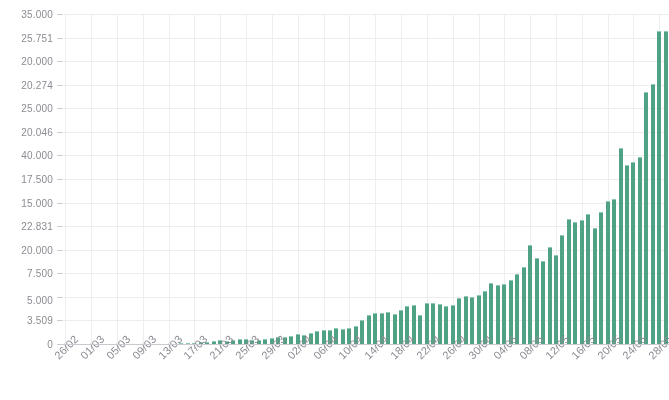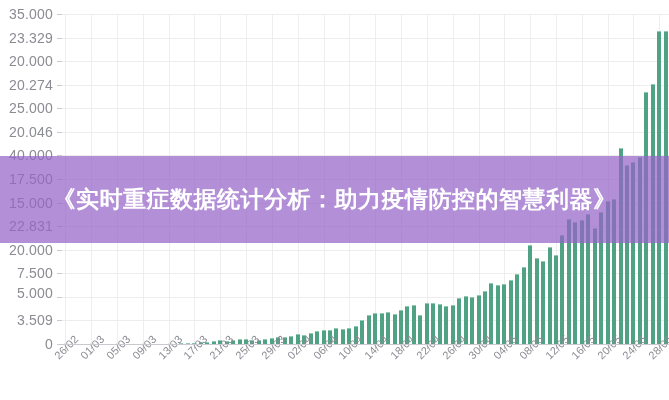--- a/index.html
+++ b/index.html
@@ -42,21 +42,21 @@
     bottom: 0;
     width: 1px;
     background: #eeeef1;
   }
 
   
   .ytick {
     position: absolute;
     right: 670px; 
     text-align: right;
-    font-size: 14px;
+    font-size: 10px;
     color: #8b8b93;
     letter-spacing: .2px;
     white-space: nowrap;
   }
   #ylabels {
     position: absolute;
     left: 0;
     top: 0;
     width: 58px;
     height: 400px;
@@ -138,21 +138,21 @@
 </head>
 <body>
 
 <div id="root">
 
   <div id="ylabels">
       <div class="ytick" style="top: 344px;">0</div>
       <div class="ytickmark" style="top: 344px;"></div>
       <div class="ytick" style="top: 320.429px;">3.509</div>
       <div class="ytickmark" style="top: 320.429px;"></div>
-      <div class="ytick" style="top: 293px; text-align: center;">5.000</div>
+      <div class="ytick" style="top: 300px; text-align: center;">5.000</div>
       <div class="ytickmark" style="top: 296.857px;"></div>
       <div class="ytick" style="top: 273.286px;">7.500</div>
       <div class="ytickmark" style="top: 273.286px;"></div>
       <div class="ytick" style="top: 249.714px;">20.000</div>
       <div class="ytickmark" style="top: 249.714px;"></div>
       <div class="ytick" style="top: 226.143px;">22.831</div>
       <div class="ytickmark" style="top: 226.143px;"></div>
       <div class="ytick" style="top: 202.571px;">15.000</div>
       <div class="ytickmark" style="top: 202.571px;"></div>
       <div class="ytick" style="top: 179px;">17.500</div>
@@ -160,21 +160,21 @@
       <div class="ytick" style="top: 155.429px;">40.000</div>
       <div class="ytickmark" style="top: 155.429px;"></div>
       <div class="ytick" style="top: 131.857px;">20.046</div>
       <div class="ytickmark" style="top: 131.857px;"></div>
       <div class="ytick" style="top: 108.286px;">25.000</div>
       <div class="ytickmark" style="top: 108.286px;"></div>
       <div class="ytick" style="top: 84.7143px;">20.274</div>
       <div class="ytickmark" style="top: 84.7143px;"></div>
       <div class="ytick" style="top: 61.1429px;">20.000</div>
       <div class="ytickmark" style="top: 61.1429px;"></div>
-      <div class="ytick" style="top: 37.5714px;">23.329</div>
+      <div class="ytick" style="top: 37.5714px;">25.751</div>
       <div class="ytickmark" style="top: 37.5714px;"></div>
       <div class="ytick" style="top: 14px;">35.000</div>
       <div class="ytickmark" style="top: 14px;"></div>
     </div>
 
   <div id="plot">
       <div class="gridline-v" style="left: 597.314px;"></div>
       <div class="gridline-v" style="left: 571.484px;"></div>
       <div class="gridline-v" style="left: 545.654px;"></div>
       <div class="gridline-v" style="left: 519.824px;"></div>
@@ -335,18 +335,15 @@
       <div class="xtickmark" style="left: 581.824px;"></div>
       <div class="xtick" style="left: 568.824px;">16/05</div>
       <div class="xtickmark" style="left: 607.654px;"></div>
       <div class="xtick" style="left: 594.654px;">20/05</div>
       <div class="xtickmark" style="left: 633.484px;"></div>
       <div class="xtick" style="left: 620.484px;">24/05</div>
       <div class="xtickmark" style="left: 659.314px;"></div>
       <div class="xtick" style="left: 646.314px;">28/05</div>
     </div>
 
-  <div id="overlay" style="background: rgba(150, 100, 200, 0.72);">
-    <div id="overlay-text" style="color: rgb(255, 255, 255);">《实时重症数据统计分析：助力疫情防控的智慧利器》</div>
-  </div>
 
 <div style="position: absolute; left: 57px; top: 344px; width: 612px; height: 1px; background: rgb(201, 201, 207);"></div>
   </div>
 
 </body></html>

